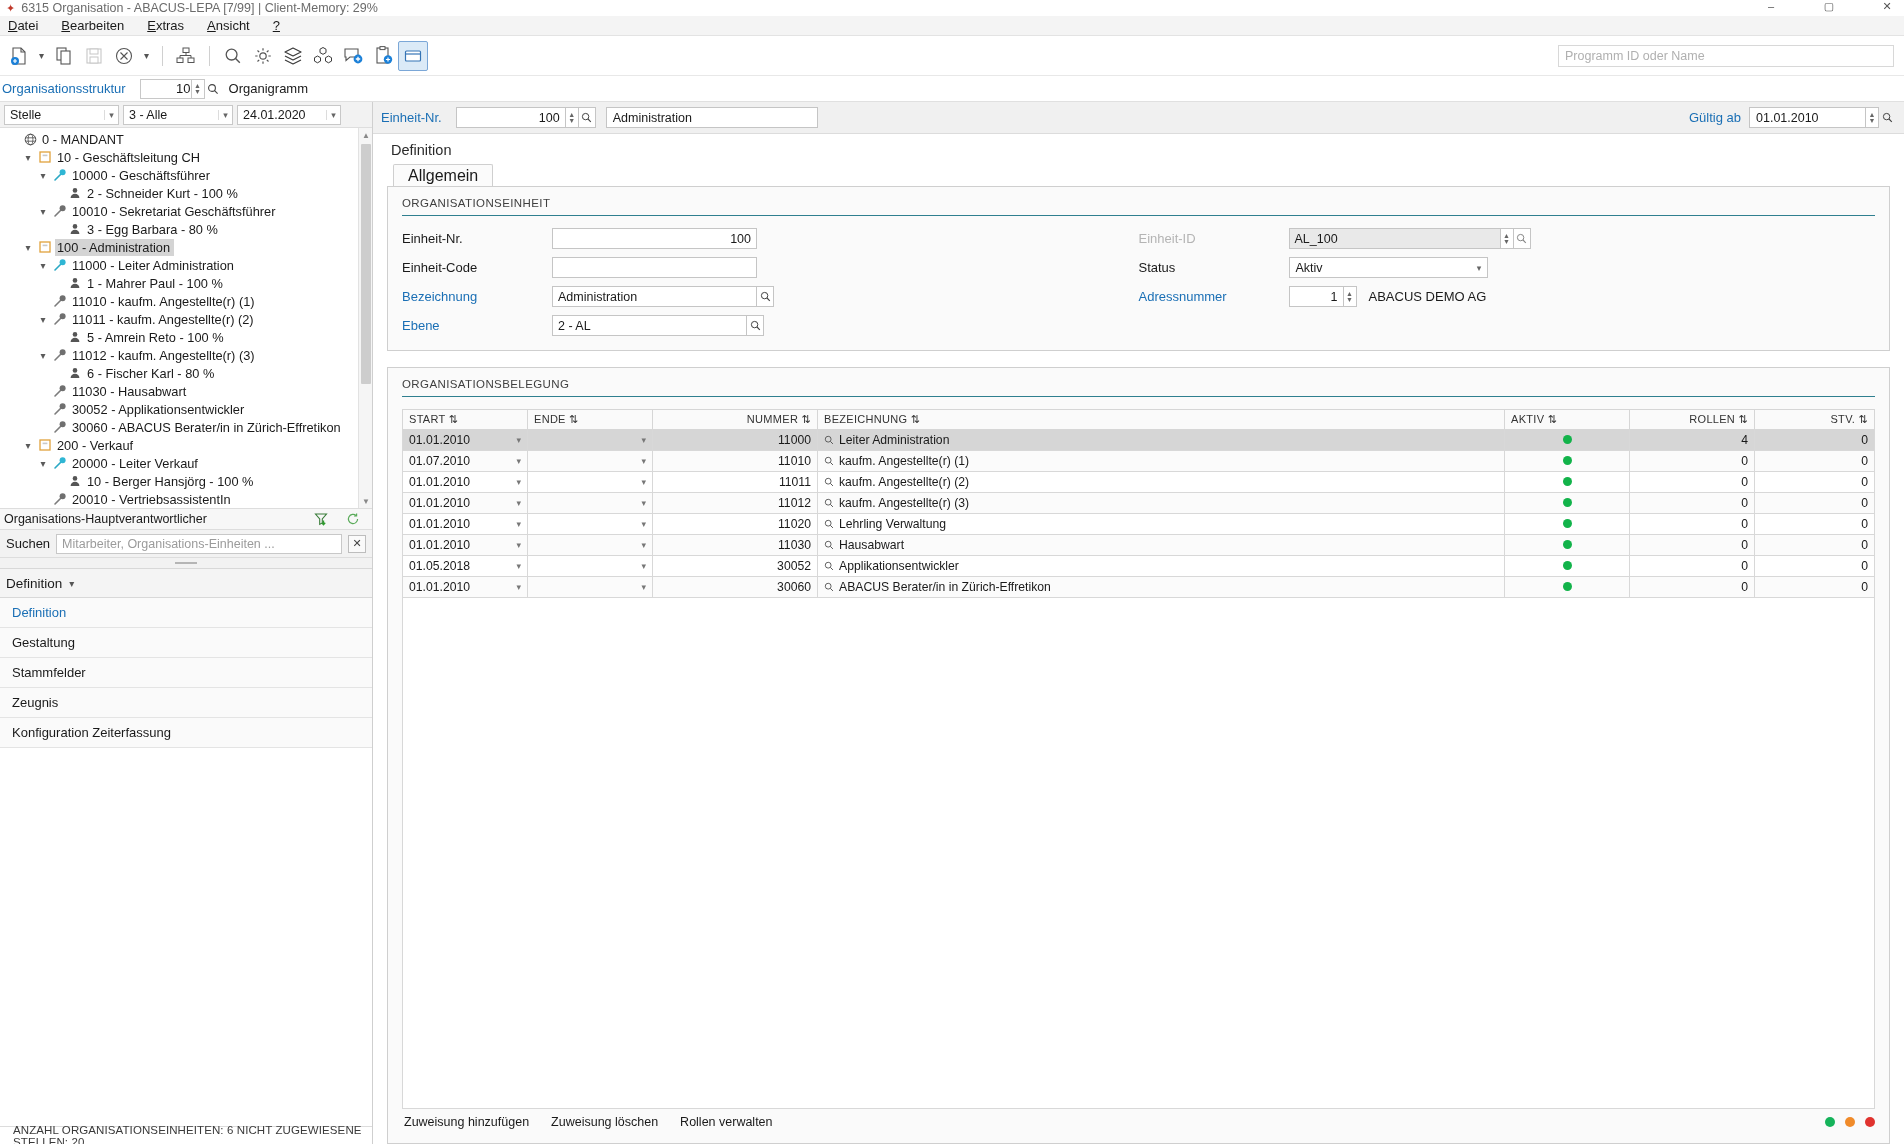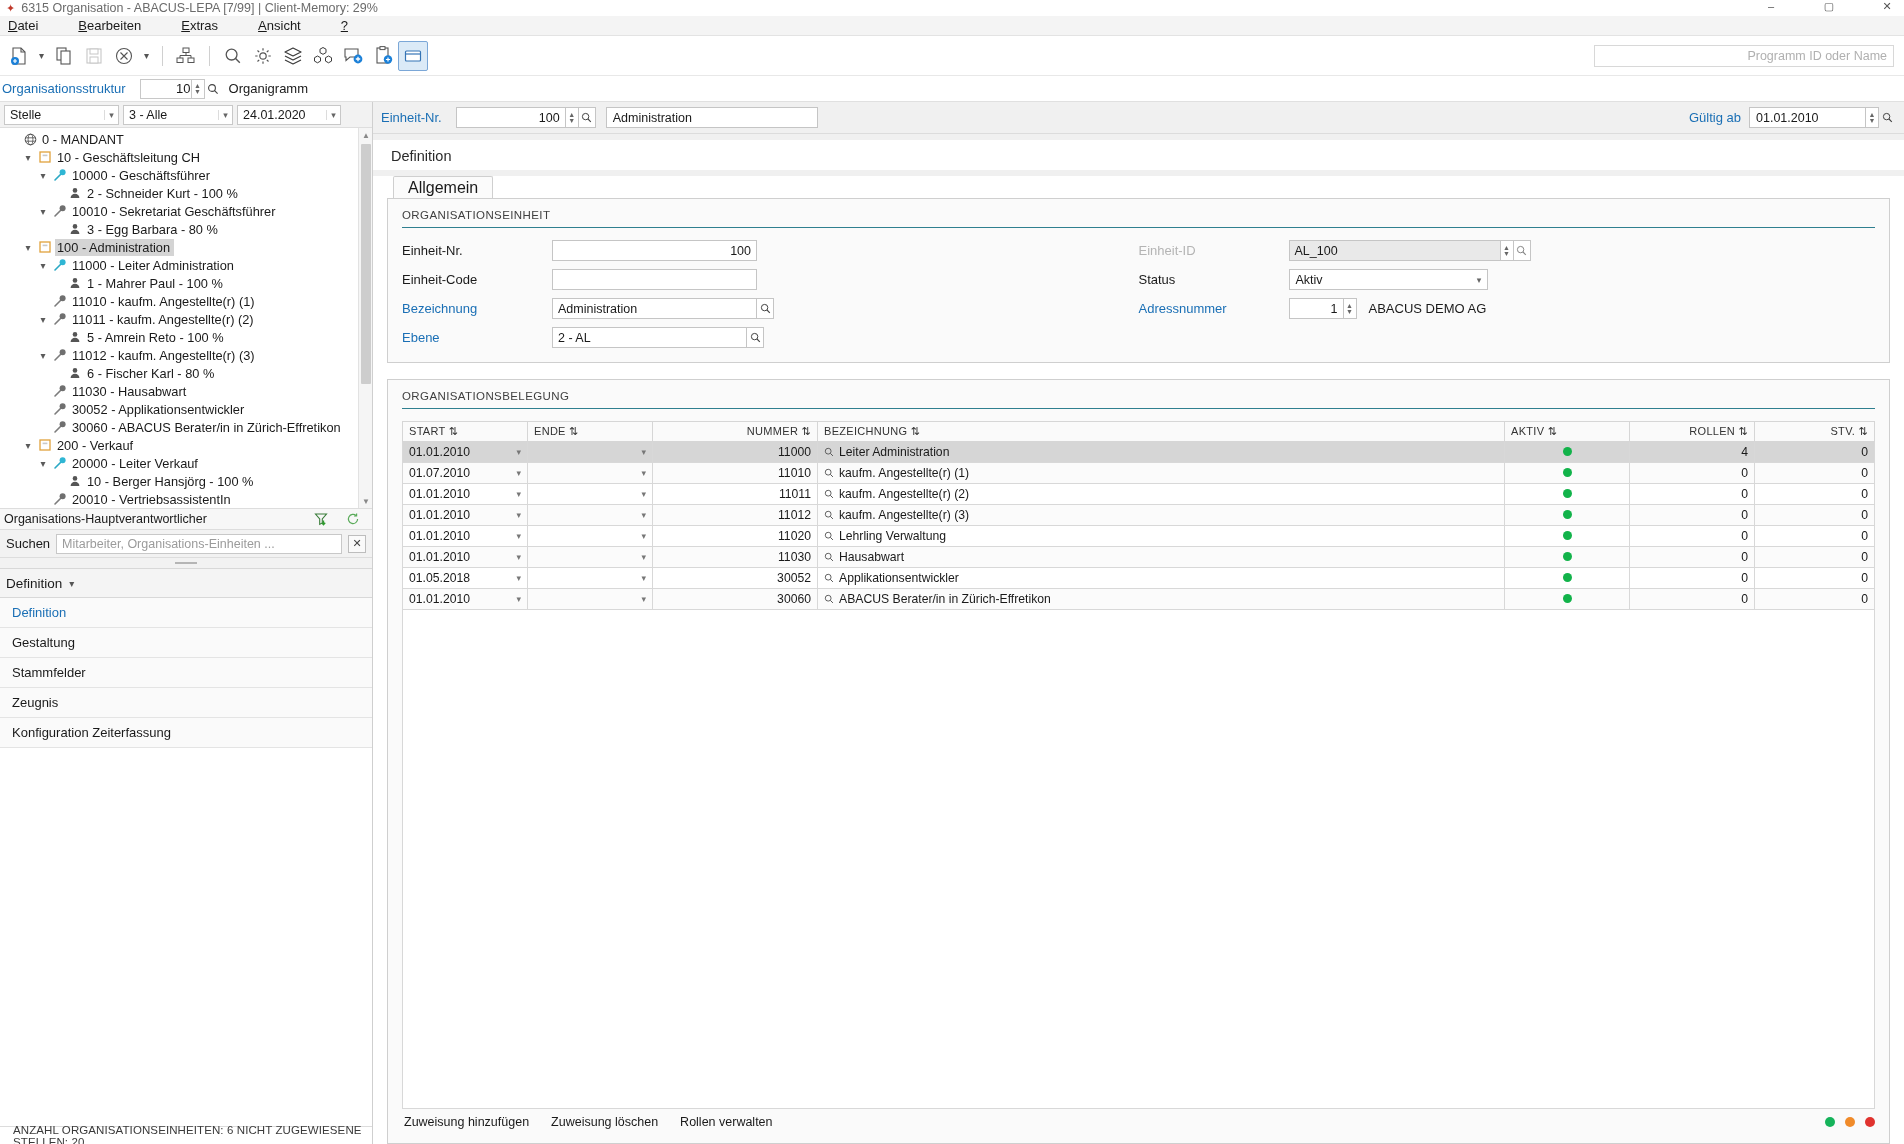--- a/index.html
+++ b/index.html
@@ -28,21 +28,21 @@
   .win-controls { position: absolute; right: 4px; top: 0; display: flex; gap: 32px; color:#555; font-size:11px;}
   .win-controls span { width: 26px; text-align: center; }
 
   
   .menubar {
     height: 20px; width: 100%;
     background: #f4f4f4;
     border-bottom: 1px solid #e3e3e3;
     display: flex; align-items: center;
     padding-left: 6px;
-    gap: 36px;
+    gap: 19px;
     font-size: 13px;
   }
   .menubar .mi { cursor: default; padding: 1px 2px; color:#1a1a1a; }
   .menubar .mi u { text-decoration: underline; }
 
   
   .toolbar {
     height: 40px; width: 100%;
     background: #ffffff;
     border-bottom: 1px solid #e8e8e8;
@@ -53,24 +53,24 @@
   .tb-btn {
     width: 30px; height: 30px;
     display: flex; align-items: center; justify-content: center;
     position: relative;
   }
   .tb-btn.sel { background: #dbeaf7; border: 1px solid #7ba7d7; border-radius: 2px; }
   .tb-caret { width: 15px; display:flex; align-items:center; justify-content:center; color:#555; font-size:10px;}
   .tb-sep { width: 1px; height: 20px; background: #d0d0d0; margin: 0 8px; }
   .tb-spacer { flex: 1; }
   .prog-search {
-    width: 300px; height: 22px; margin-right: 10px;
+    width: 336px; height: 22px; margin-right: 10px;
     border: 1px solid #d8d8d8; background: #fff;
     font-size: 12.5px; color: #b0b0b0;
-    padding: 2px 6px; display: flex; align-items: center; justify-content: flex-end;
+    padding: 2px 6px; display: flex; align-items: center;
   }
 
   
   .structrow {
     height: 26px; width: 100%;
     background: #ffffff;
     display: flex; align-items: center;
     padding-left: 2px;
     border-bottom: 1px solid #e0e0e0;
     font-size: 13px;
@@ -148,21 +148,21 @@
   .navitem { height: 30px; display:flex; align-items:center; padding-left: 12px;
              border-bottom: 1px solid #e4e4e4; font-size: 13px; background:#fafafa;}
   .navitem.active { color: #1a6fb5; }
   .statusbar {
     height: 18px; display:flex; align-items:center; padding-left:13px;
     font-size: 11.5px; color:#3a3a3a; background:#fff; border-top:1px solid #dcdcdc;
     letter-spacing: 0.1px;
   }
 
   
-  .right { flex: 1; display:flex; flex-direction:column; background: #f0f0f0; gap: 6px; }
+  .right { flex: 1; display:flex; flex-direction:column; background: #f0f0f0; }
   .unitbar {
     height: 32px; display:flex; align-items:center; background:#f0f0f0;
     border-bottom: 1px solid #dcdcdc; padding: 0 8px;
   }
   .unitbar .lbl { color:#1a6fb5; font-size:13px; margin-right: 14px; }
   .unitfield {
     width: 110px; height: 21px; border:1px solid #c5c5c5; background:#fff;
     display:flex; align-items:center; justify-content:flex-end; padding-right:5px; font-size:12.5px;
   }
   .namefield {

